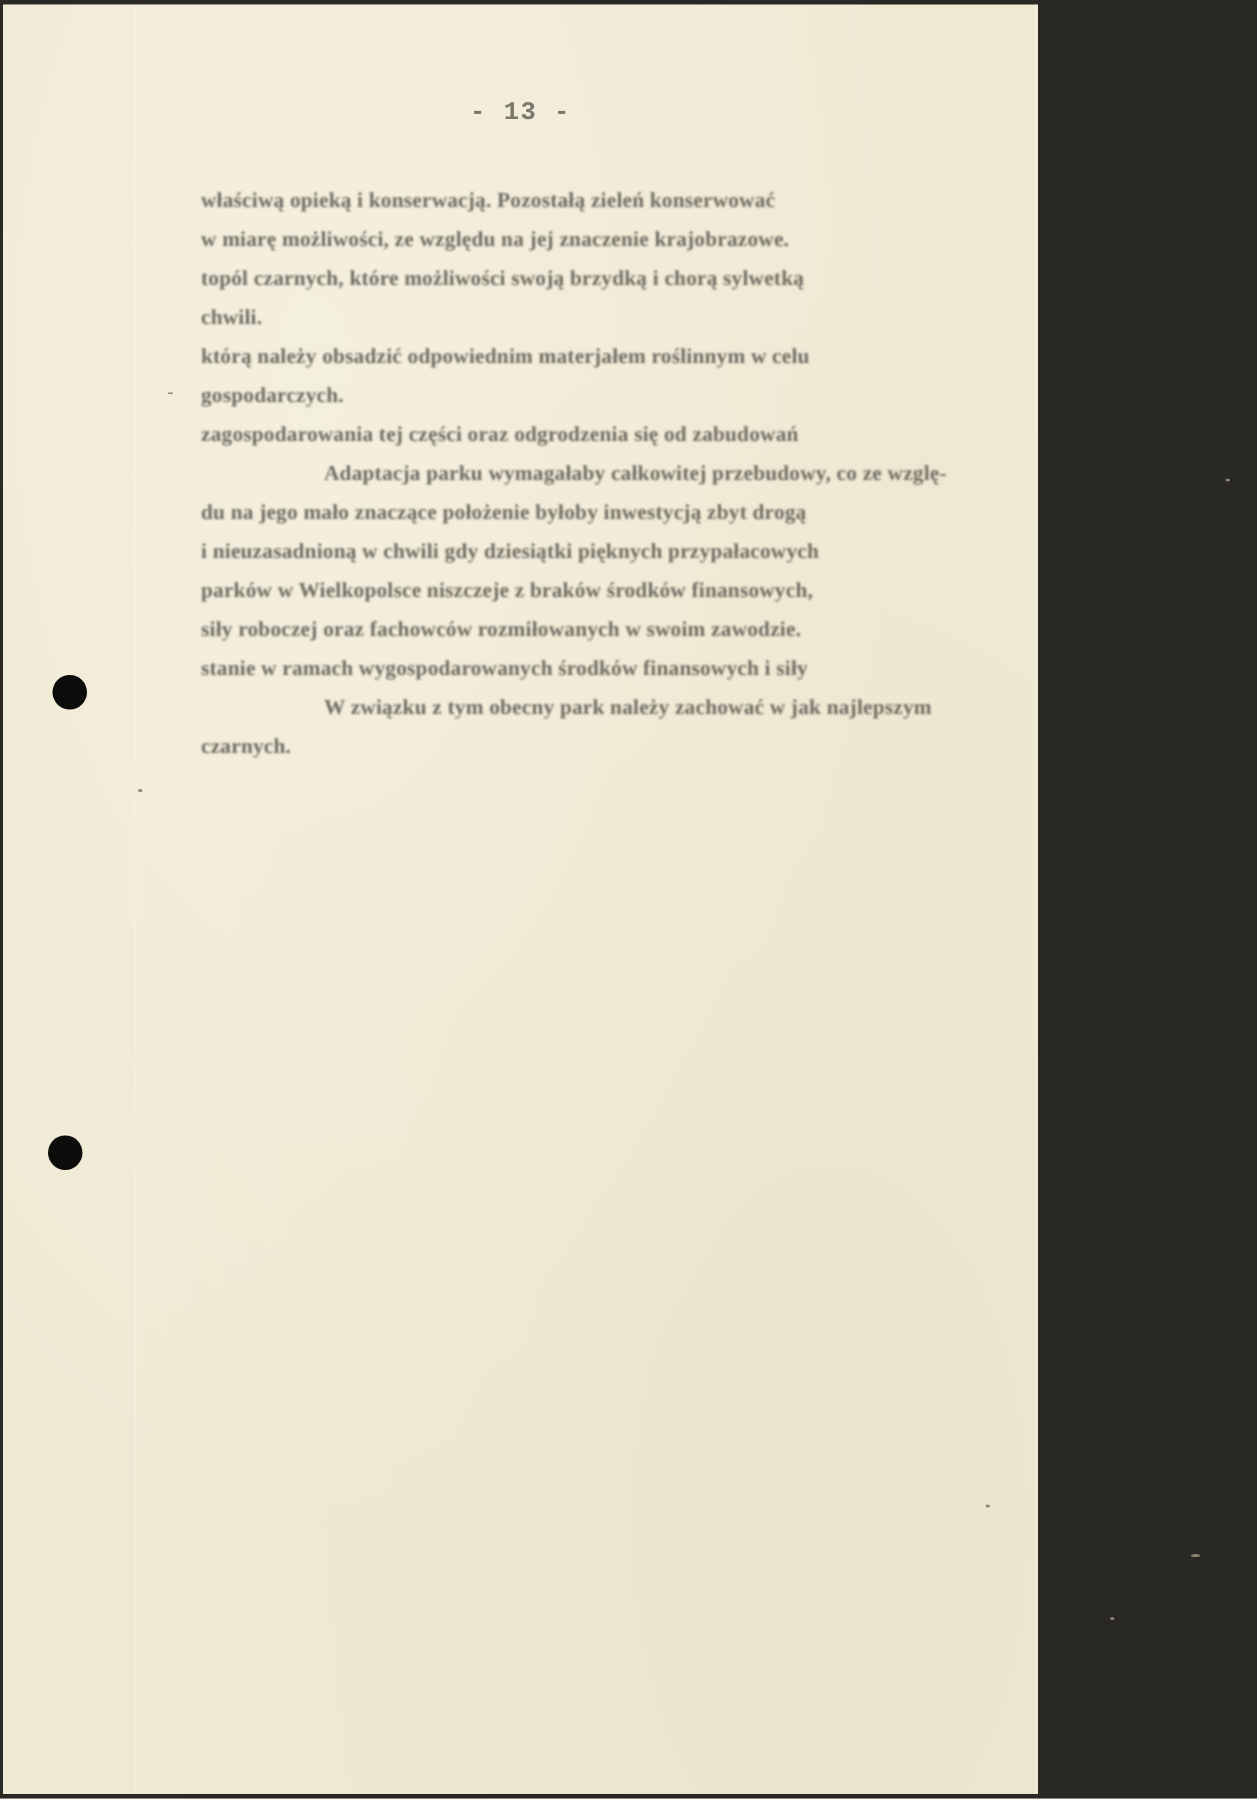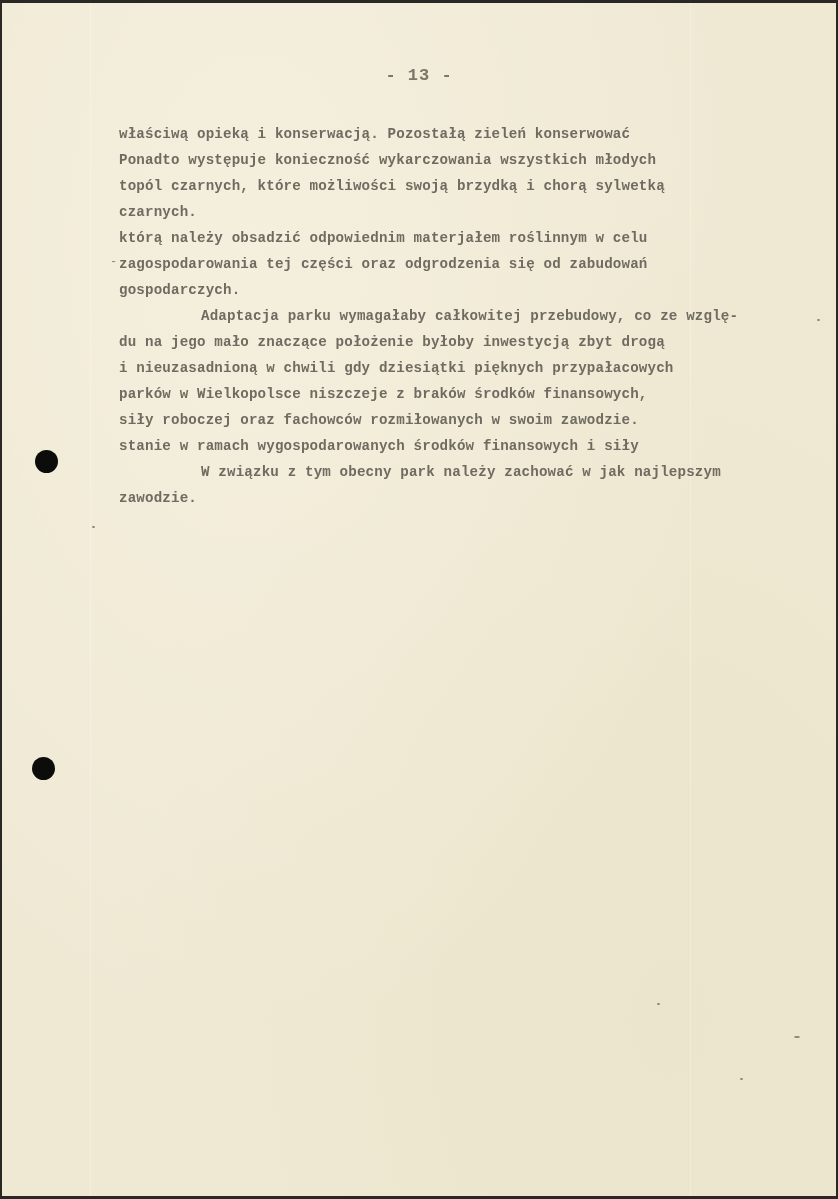--- a/index.html
+++ b/index.html
@@ -10,21 +10,21 @@
       width: 838px;
       height: 1199px;
       background: #2a2824;
       overflow: hidden;
       position: relative;
     }
     .page {
       position: absolute;
       left: 2px;
       top: 3px;
-      width: 834px;
+      width: 690px;
       height: 1193px;
       background: #efe9d4;
       background-image:
         radial-gradient(ellipse at 30% 20%, rgba(255,252,240,0.35), rgba(0,0,0,0) 60%),
         radial-gradient(ellipse at 80% 85%, rgba(230,220,190,0.35), rgba(0,0,0,0) 60%);
     }
     .fold-line {
       position: absolute;
       top: 0;
       bottom: 0;
@@ -39,24 +39,24 @@
       text-align: center;
       font-family: "Liberation Mono", "DejaVu Sans Mono", monospace;
       font-size: 17px;
       font-weight: bold;
       color: #7b776b;
       letter-spacing: 1px;
       filter: blur(0.5px);
     }
     .body-text {
       position: absolute;
-      left: 117px;
+      left: 132px;
       top: 118px;
       width: 690px;
-      font-family: Liberation Mono, monospace;
+      font-family: Liberation Serif, serif;
       font-size: 14.2px;
       line-height: 26px;
       color: #6f6b61;
       font-weight: bold;
       filter: blur(0.55px);
       letter-spacing: 0.15px;
     }
     .line {
       white-space: pre;
       height: 26px;
@@ -90,34 +90,34 @@
 <body>
 
 <div class="page">
   <div class="fold-line" style="left:88px"></div>
   <div class="fold-line" style="left:688px"></div>
 
   <div class="page-number">- 13 -</div>
 
   <div class="body-text">
     <div class="line">właściwą opieką i konserwacją. Pozostałą zieleń konserwować</div>
-    <div class="line">Ponadto występuje konieczność wykarczowania wszystkich młodych</div>
+    <div class="line">w miarę możliwości, ze względu na jej znaczenie krajobrazowe.</div>
     <div class="line">topól czarnych, które możliwości swoją brzydką i chorą sylwetką</div>
-    <div class="line">czarnych.</div>
+    <div class="line">chwili.</div>
     <div class="line">którą należy obsadzić odpowiednim materjałem roślinnym w celu</div>
+    <div class="line">gospodarczych.</div>
     <div class="line">zagospodarowania tej części oraz odgrodzenia się od zabudowań</div>
-    <div class="line">gospodarczych.</div>
     <div class="line indent">Adaptacja parku wymagałaby całkowitej przebudowy, co ze wzglę-</div>
     <div class="line">du na jego mało znaczące położenie byłoby inwestycją zbyt drogą</div>
     <div class="line">i nieuzasadnioną w chwili gdy dziesiątki pięknych przypałacowych</div>
     <div class="line">parków w Wielkopolsce niszczeje z braków środków finansowych,</div>
     <div class="line">siły roboczej oraz fachowców rozmiłowanych w swoim zawodzie.</div>
     <div class="line">stanie w ramach wygospodarowanych środków finansowych i siły</div>
     <div class="line indent">W związku z tym obecny park należy zachować w jak najlepszym</div>
-    <div class="line">zawodzie.</div>
+    <div class="line">czarnych.</div>
   </div>
 
   <div class="punch-hole" style="left:33px; top:447px;"></div>
   <div class="punch-hole" style="left:30px; top:754px;"></div>
 
   <div class="margin-mark" style="left:108px; top:252px;">-</div>
   <div class="speck" style="left:815px; top:316px;"></div>
   <div class="speck" style="left:655px; top:1000px;"></div>
   <div class="speck" style="left:738px; top:1075px;"></div>
   <div class="speck" style="left:792px; top:1033px; width:6px;"></div>

